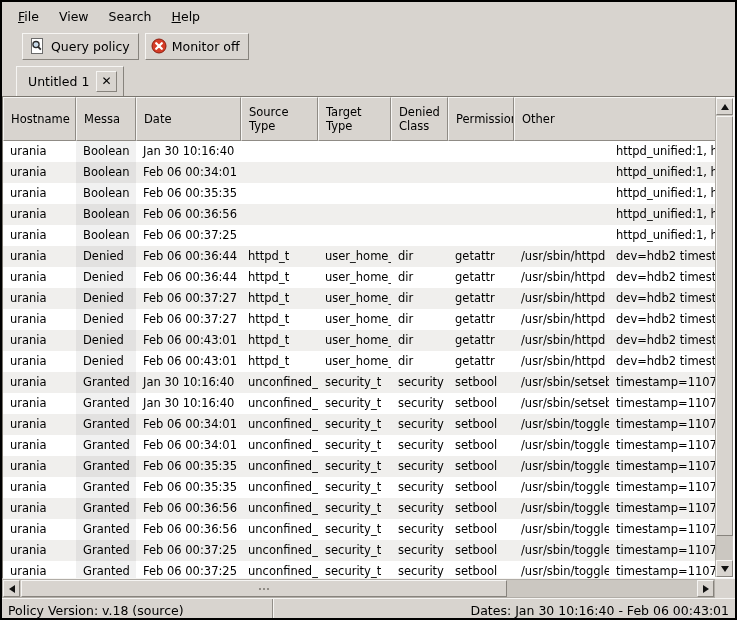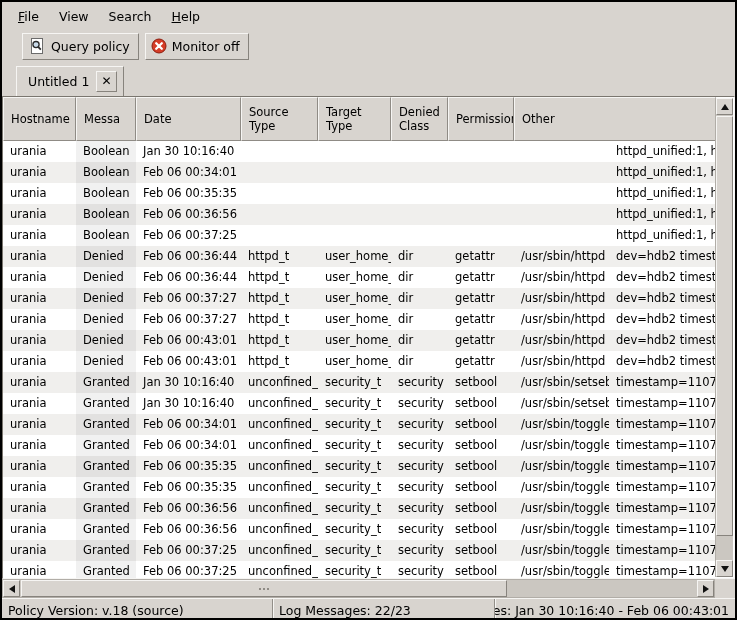--- a/index.html
+++ b/index.html
@@ -411,21 +411,18 @@
       </div>
     <button class="sb-btn right">
         <span class="arr right"></span>
       </button>
   </div>
 
   <div class="statusbar">
     <div class="sb-sec sb-1">
         <span>Policy Version: v.18 (source)</span>
       </div>
-    <div class="sb-sec sb-2">
-        <span>Log Messages: 22/23</span>
-      </div>
     <div class="sb-sec sb-3">
         <span>Dates: Jan 30 10:16:40 - Feb 06 00:43:01</span>
       </div>
   </div>
 
 </div>
 
 </body></html>

